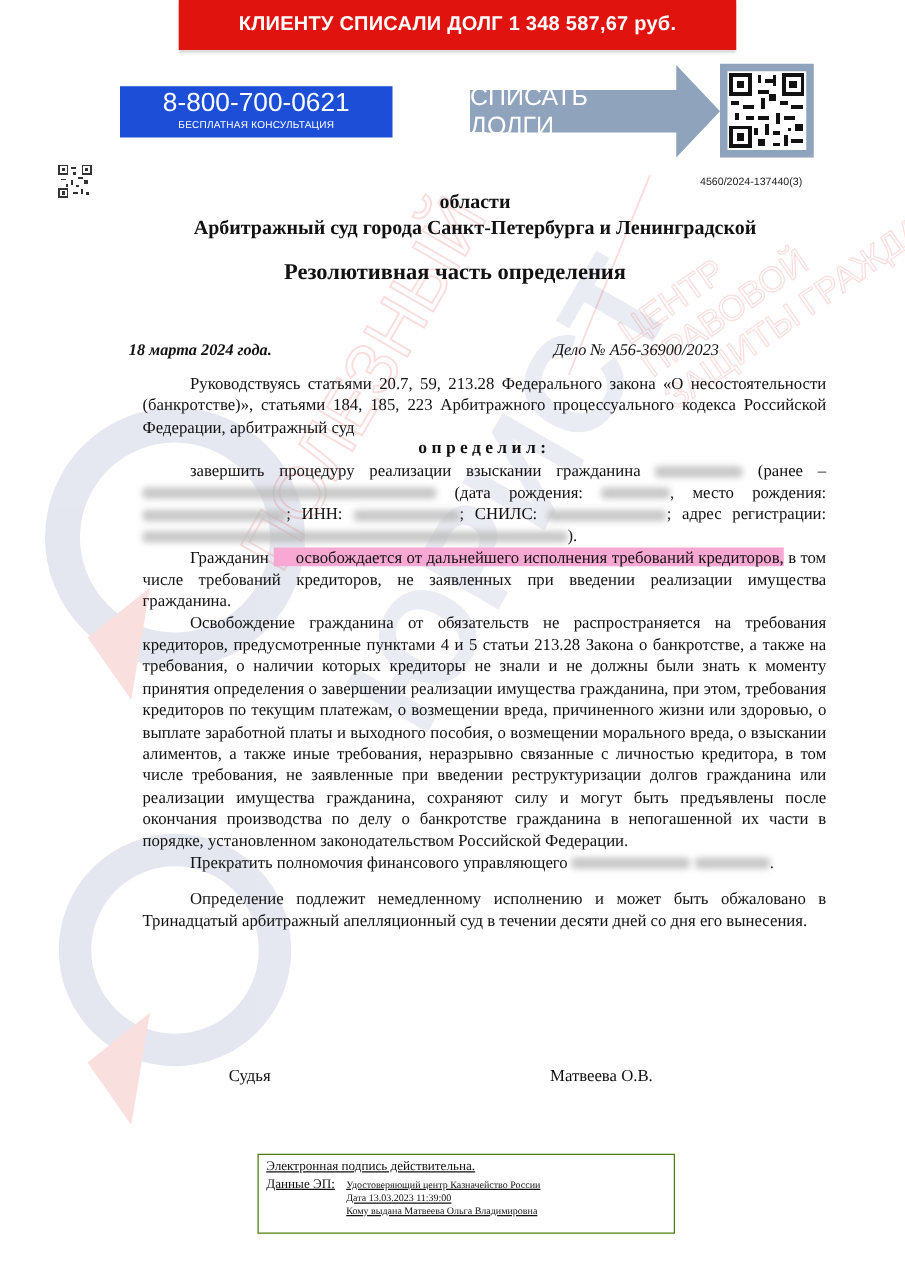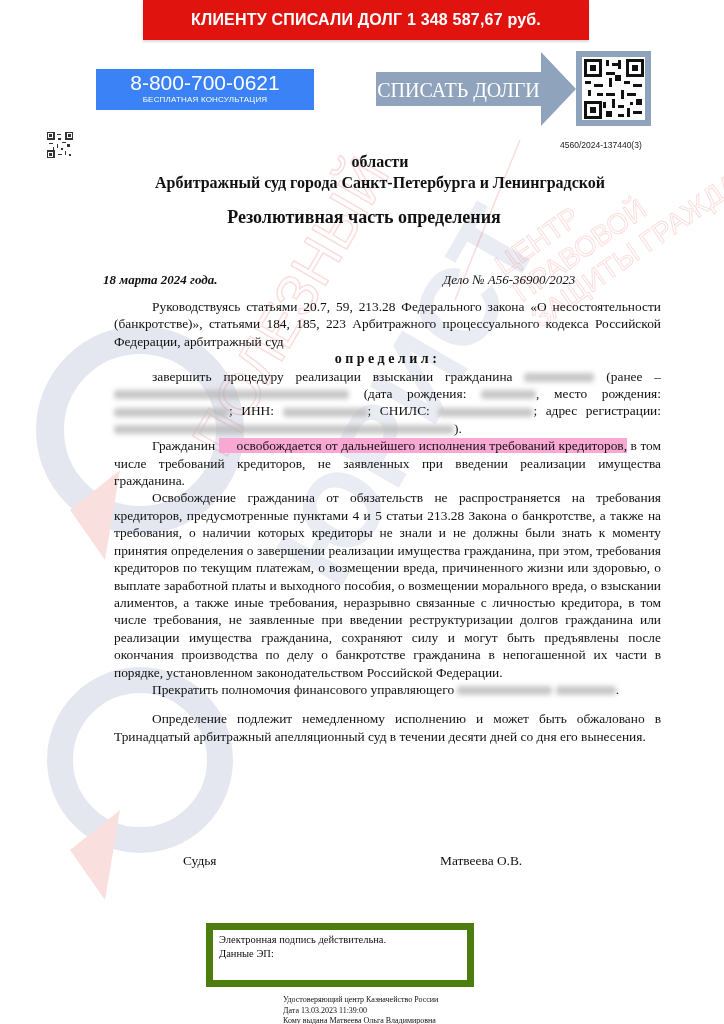--- a/index.html
+++ b/index.html
@@ -1,43 +1,43 @@
 <!DOCTYPE html>
 <html><head>
 <meta charset="utf-8">
 <style>
   html, body { margin:0; padding:0; }
   body { width:724px; height:1024px; background:#ffffff; position:relative; overflow:hidden; font-family:"Liberation Serif", serif; color:#111; }
   .banner { position:absolute; left:143px; top:0; width:446px; height:40px; background:#e0130f; color:#fff; font-family:"Liberation Sans", sans-serif; font-weight:bold; font-size:16px; display:flex; align-items:center; justify-content:center; letter-spacing:0.2px; box-shadow:0 2px 2px rgba(0,0,0,0.15); }
-  .phone-box { position:absolute; left:96px; top:69px; width:218px; height:41px; background:#3b82f6; color:#fff; font-family:"Liberation Sans", sans-serif; text-align:center; }
+  .phone-box { position:absolute; left:96px; top:69px; width:218px; height:41px; background:#1d4ed8; color:#fff; font-family:"Liberation Sans", sans-serif; text-align:center; }
   .phone-box .num { font-size:21px; line-height:24px; padding-top:2px; font-weight:normal; }
   .phone-box .sub { font-size:8px; line-height:10px; letter-spacing:0.2px; }
   .arrow { position:absolute; left:376px; top:52px; width:200px; height:74px; }
-  .arrow-label { position:absolute; left:376px; top:72px; width:165px; height:36px; display:flex; align-items:center; justify-content:center; color:#fff; font-family:Liberation Serif, serif; font-size:20px; }
+  .arrow-label { position:absolute; left:376px; top:72px; width:165px; height:36px; display:flex; align-items:center; justify-content:center; color:#fff; font-family:Liberation Sans, sans-serif; font-size:20px; }
   .qr-big { position:absolute; left:576px; top:51px; width:75px; height:75px; background:#8fa3bd; }
   .qr-big svg { position:absolute; left:6px; top:6px; width:63px; height:63px; background:#fff; }
   .qr-small { position:absolute; left:46px; top:131px; width:28px; height:28px; }
   .doc-id { position:absolute; left:560px; top:140px; font-family:"Liberation Sans", sans-serif; font-size:8.5px; color:#222; }
   .court { position:absolute; left:120px; top:151px; width:520px; text-align:center; font-weight:bold; font-size:16px; line-height:21px; }
   .title { position:absolute; left:104px; top:207px; width:520px; text-align:center; font-weight:bold; font-size:18px; }
   .date { position:absolute; left:103px; top:272px; font-weight:bold; font-style:italic; font-size:13px; }
   .case { position:absolute; left:443px; top:272px; font-weight:normal; font-style:italic; font-size:13px; }
   .body { position:absolute; left:114px; top:298px; width:547px; font-size:13.4px; line-height:17.4px; text-align:justify; }
   .body p { margin:0; text-indent:38px; }
   .heading { text-align:center; font-weight:bold; letter-spacing:3.5px; font-size:14px; margin:6px 0 0 0; text-indent:0 !important; }
   .blur { display:inline-block; background:#b9b9b9; filter:blur(2.5px); height:9px; vertical-align:middle; border-radius:3px; opacity:0.8; }
   .hl { background:#f9a8d4;padding-left:18px; }
   .gap { height:6px; }
   .sign-judge { position:absolute; left:183px; top:853px; font-size:13.4px; }
   .sign-name { position:absolute; left:440px; top:853px; font-size:13.4px; }
-  .esig { position:absolute; left:206px; top:923px; width:268px; height:64px; border:7px solid #4d7c0f; padding:3px 6px; box-sizing:border-box; font-size:10.5px; }
+  .esig { position:absolute; left:206px; top:923px; width:334px; height:64px; border:1px solid #4d7c0f; padding:3px 6px; box-sizing:border-box; font-size:10.5px;text-decoration:underline; }
   .esig .valid { line-height:14px; }
   .esig .row { display:flex; }
   .esig .lbl { width:64px; line-height:14px; }
-  .esig .det { font-size:8px; line-height:10.5px; padding-top:2px;margin-top:46px; }
+  .esig .det { font-size:8px; line-height:10.5px; padding-top:2px; }
   .wm { position:absolute; pointer-events:none; }
 </style>
 </head>
 <body>
 
 <svg class="wm" style="left:0;top:0;" width="724" height="1024">
   <g opacity="0.13">
     <circle cx="140" cy="430" r="90" fill="none" stroke="#3a4d8f" stroke-width="28"></circle>
     <circle cx="140" cy="760" r="80" fill="none" stroke="#3a4d8f" stroke-width="26"></circle>
     <polygon points="70,510 120,470 105,560" fill="#e0130f"></polygon>

